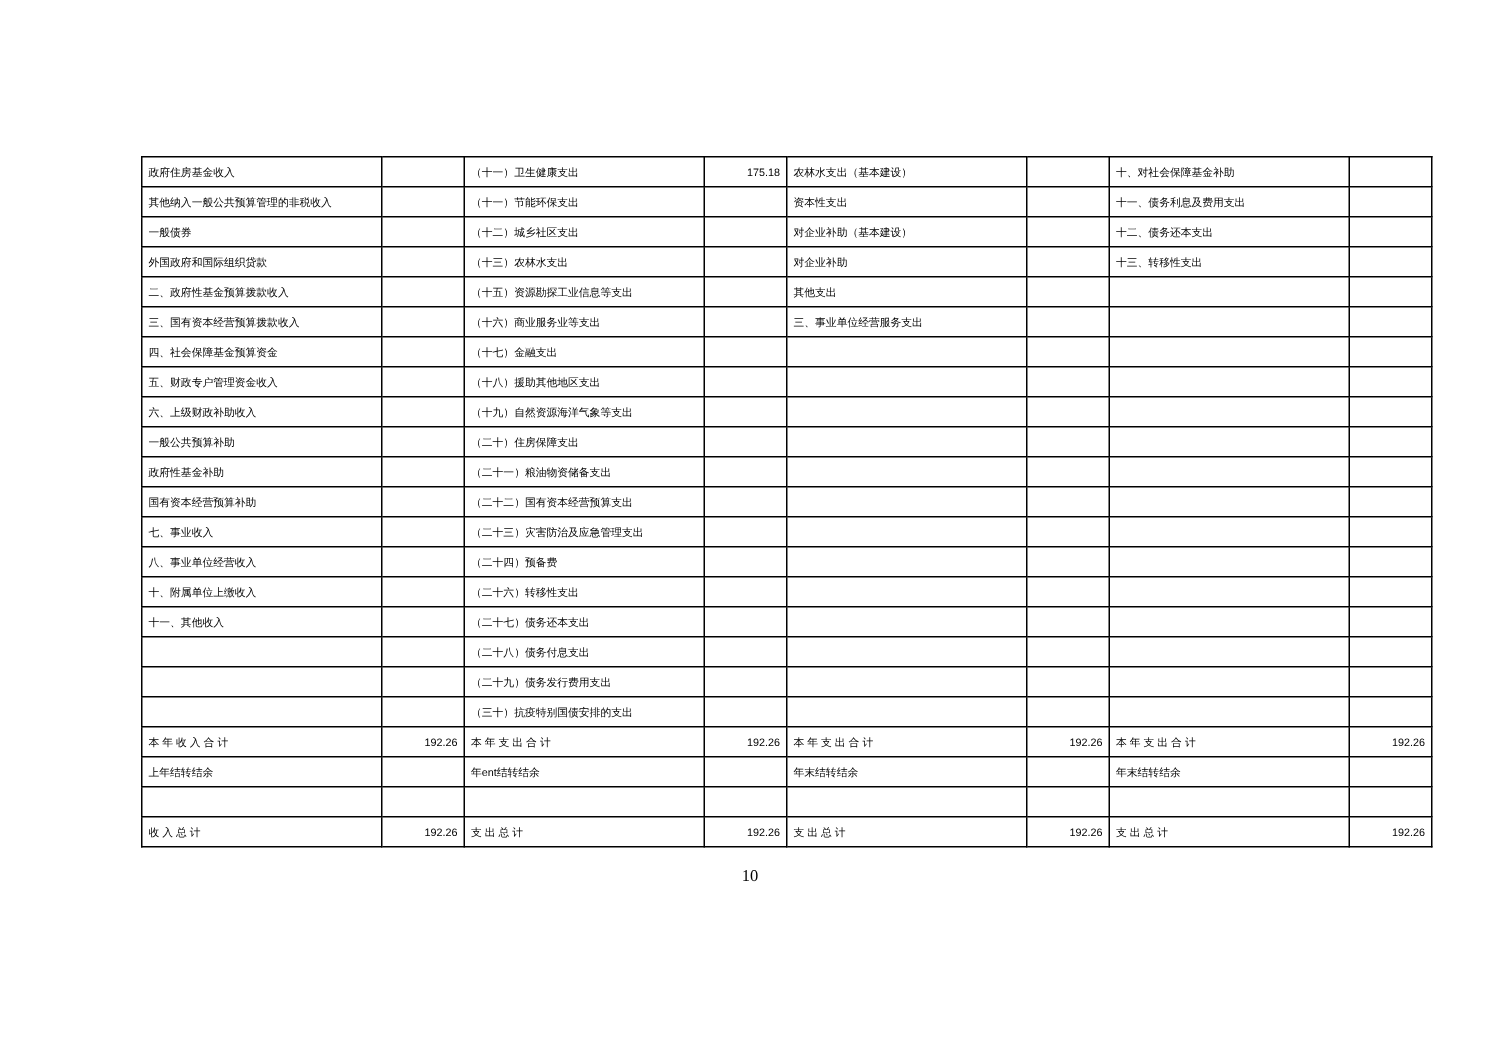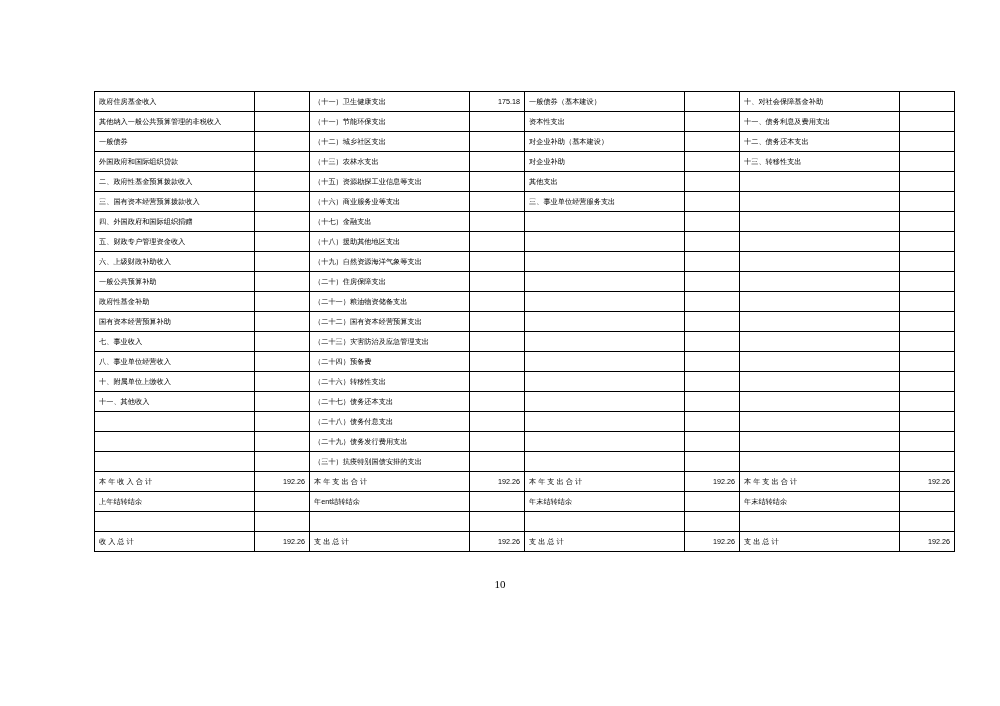--- a/index.html
+++ b/index.html
@@ -18,21 +18,21 @@
   .page {
     position: absolute;
     left: 0;
     top: 0;
     width: 1000px;
     height: 706px;
   }
   .sheet {
     position: absolute;
     left: 84px;
-    top: 91px;
+    top: 104px;
     width: 860px;
     padding-left: 10px;
   }
   table.budget {
     border-collapse: collapse;
     table-layout: fixed;
     width: 860px;
     font-size: 7.2px;
     line-height: 1.1;
   }
@@ -79,21 +79,21 @@
           <col class="c-num">
         <col class="c-label">
           <col class="c-num">
       </colgroup>
       <tbody id="table-body">
           <tr>
             <td class="lbl ind1">政府住房基金收入</td>
             <td class="num"></td>
             <td class="lbl ind1">（十一）卫生健康支出</td>
             <td class="num">175.18</td>
-            <td class="lbl ind1">一般债券（基本建设）</td>
+            <td class="lbl ind1">农林水支出（基本建设）</td>
             <td class="num"></td>
             <td class="lbl ind1">十、对社会保障基金补助</td>
             <td class="num"></td>
           </tr>
           <tr>
             <td class="lbl ind1">其他纳入一般公共预算管理的非税收入</td>
             <td class="num"></td>
             <td class="lbl ind1">（十一）节能环保支出</td>
             <td class="num"></td>
             <td class="lbl ind1">资本性支出</td>
@@ -135,21 +135,21 @@
             <td class="lbl  bold">三、国有资本经营预算拨款收入</td>
             <td class="num bold"></td>
             <td class="lbl ind1">（十六）商业服务业等支出</td>
             <td class="num"></td>
             <td class="lbl  bold">三、事业单位经营服务支出</td>
             <td class="num bold"></td>
             <td class="lbl "></td>
             <td class="num"></td>
           </tr>
           <tr>
-            <td class="lbl  bold">四、外国政府和国际组织捐赠</td>
+            <td class="lbl  bold">四、社会保障基金预算资金</td>
             <td class="num bold"></td>
             <td class="lbl ind1">（十七）金融支出</td>
             <td class="num"></td>
             <td class="lbl "></td>
             <td class="num"></td>
             <td class="lbl "></td>
             <td class="num"></td>
           </tr>
           <tr>
             <td class="lbl  bold">五、财政专户管理资金收入</td>

